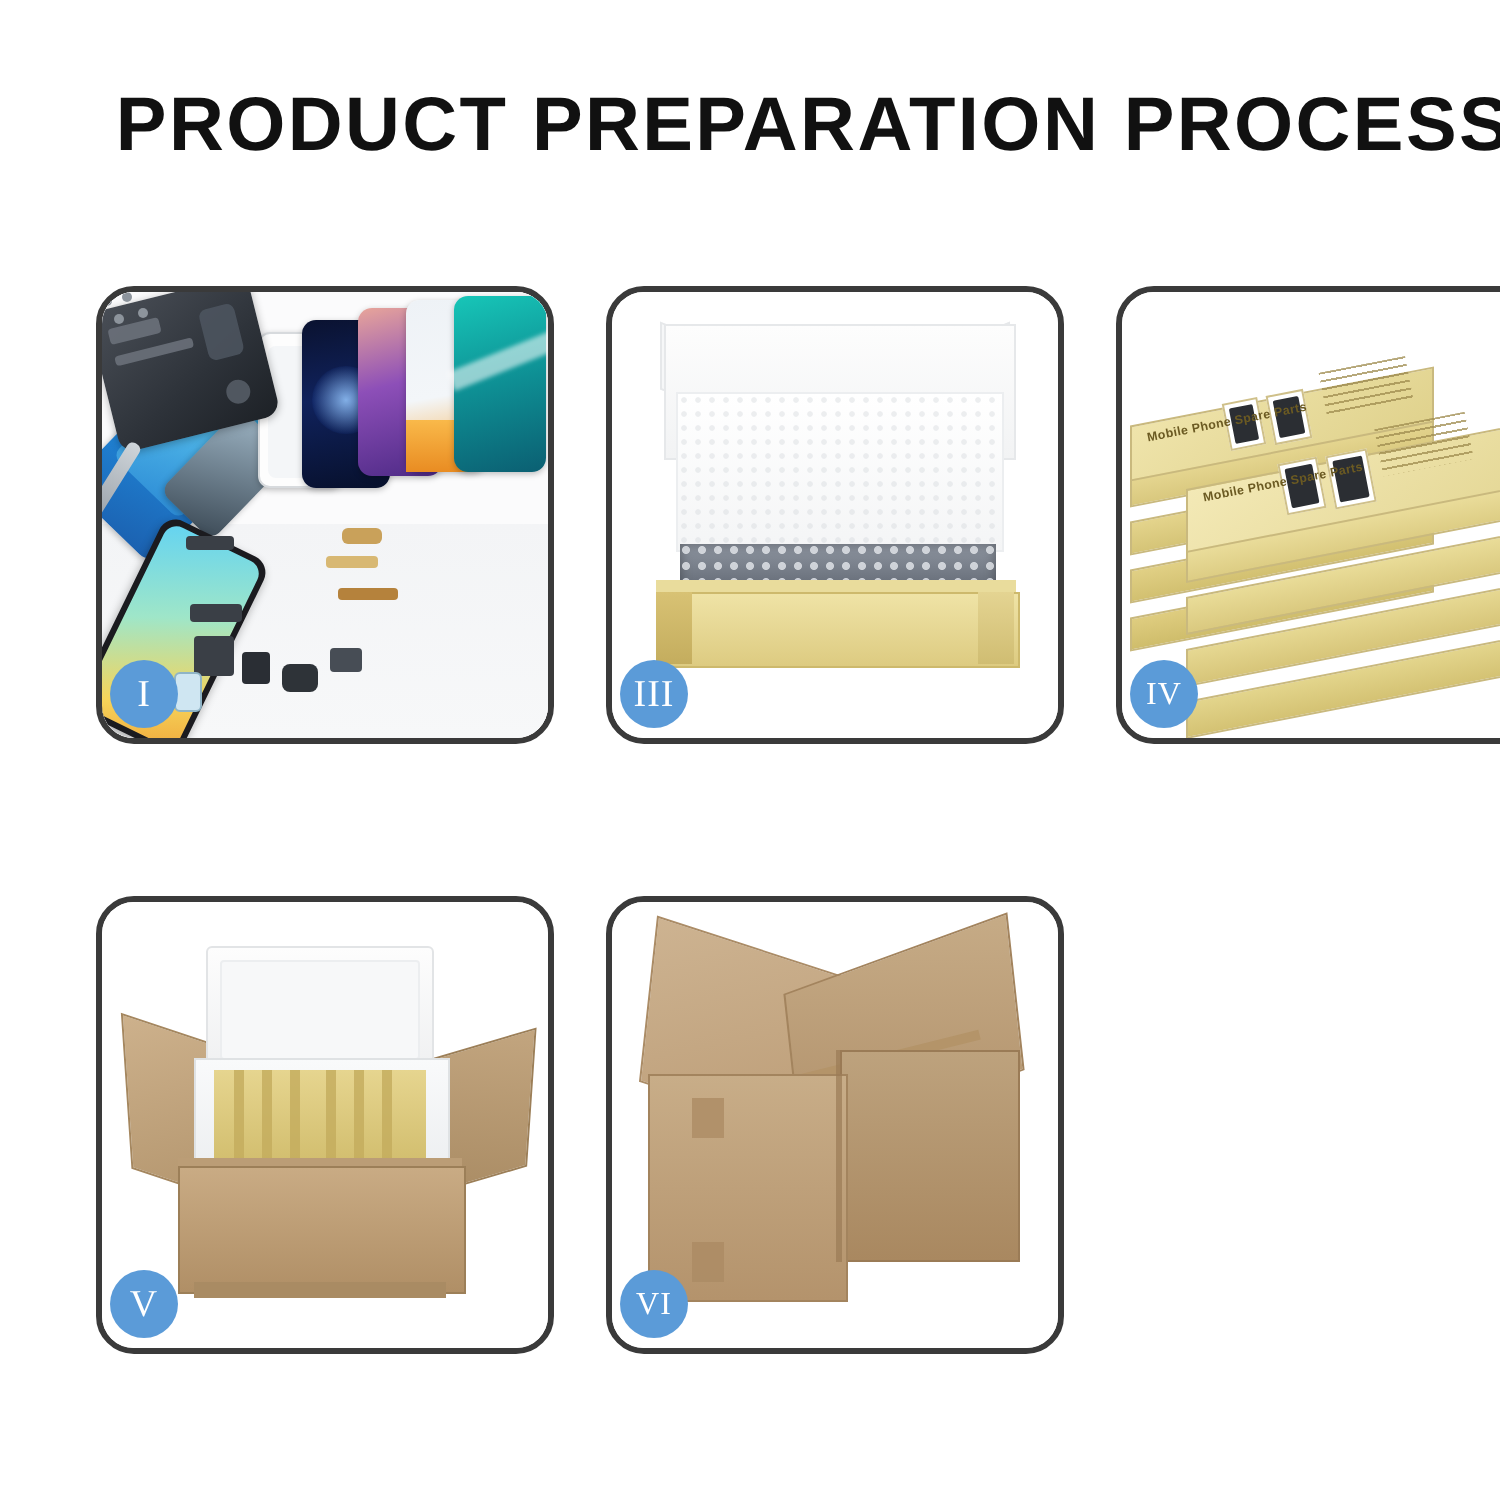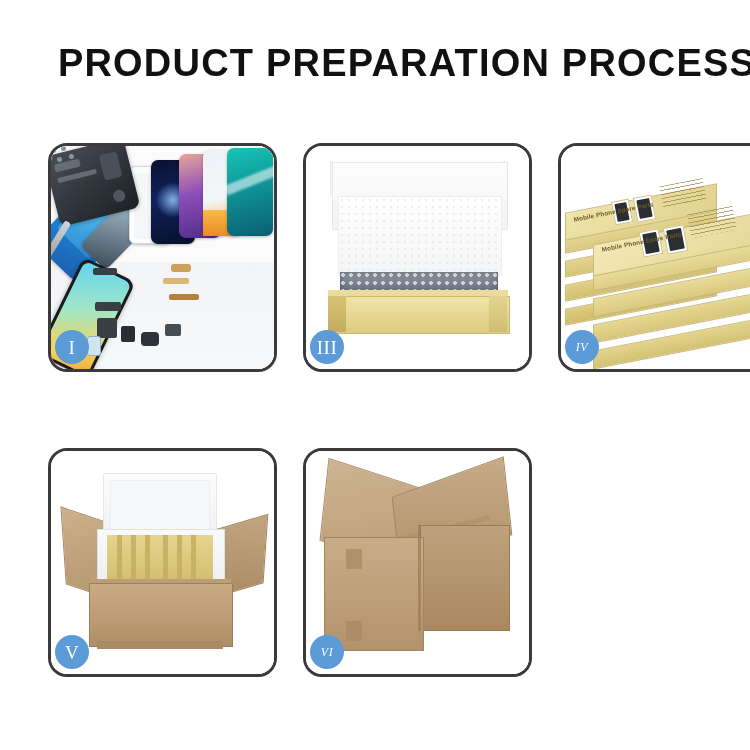--- a/index.html
+++ b/index.html
@@ -22,21 +22,21 @@
 
   .panel{position:relative;box-sizing:border-box;border:3px solid #3a3a3a;
          border-radius:19px;background:#ffffff;overflow:hidden;}
   .stage{position:absolute;inset:0;overflow:hidden;background:#fff;}
 
   .badge{position:absolute;left:4px;bottom:5px;width:34px;height:34px;
          border-radius:50%;background:#5b9bd8;color:#fff;z-index:40;
          display:flex;align-items:center;justify-content:center;
          font-family:"Liberation Serif",serif;font-size:19px;line-height:19px;
          letter-spacing:.5px;}
-  .badge.wide{font-size:12px;font-style:italic;}
+  .badge.wide{font-size:16px;}
 
   
   .p1 .bgsplit{position:absolute;left:0;right:0;top:0;bottom:0;
      background:linear-gradient(#fbfbfc 0%,#fbfbfc 52%,#f3f4f6 52%,#f7f8f9 100%);}
   .ph{position:absolute;border-radius:7px;box-shadow:0 1px 3px rgba(0,0,0,.25);}
   
   .p1 .blue{left:8px;top:34px;width:58px;height:96px;border-radius:8px;
      background:linear-gradient(160deg,#49c7f0,#1f7fd0 55%,#1b5fae);
      transform:rotate(44deg);}
   .p1 .blue:after{content:"";position:absolute;left:6px;top:8px;right:6px;bottom:26px;

